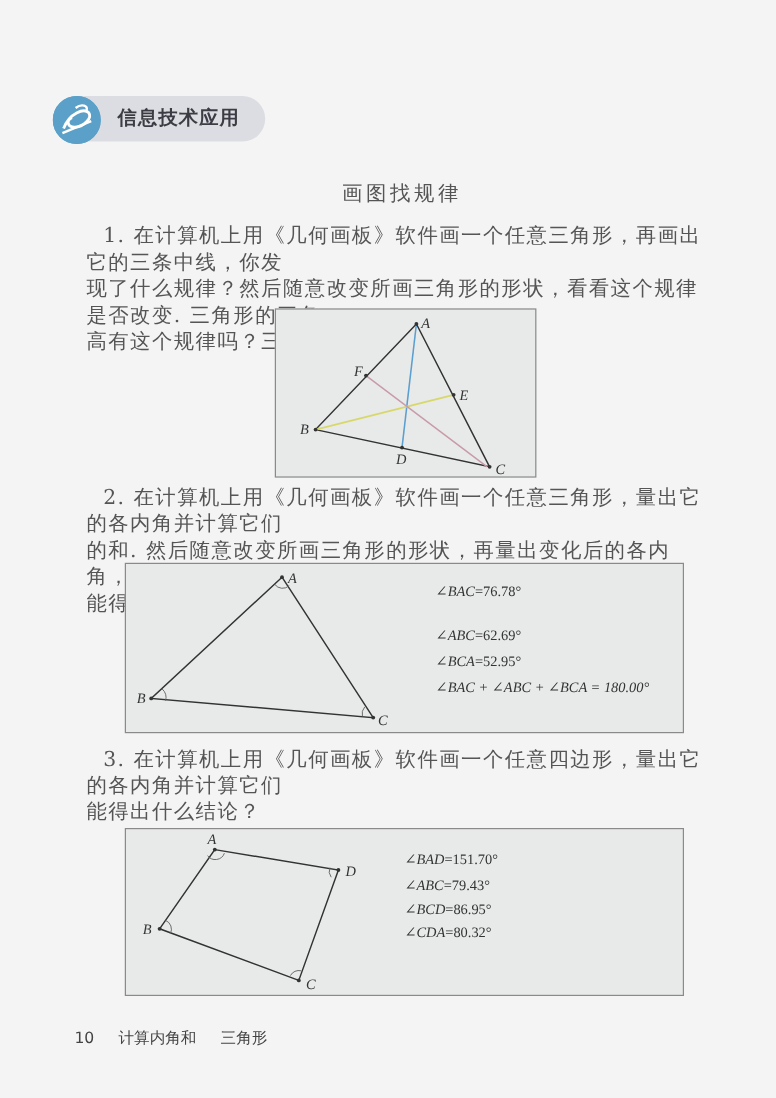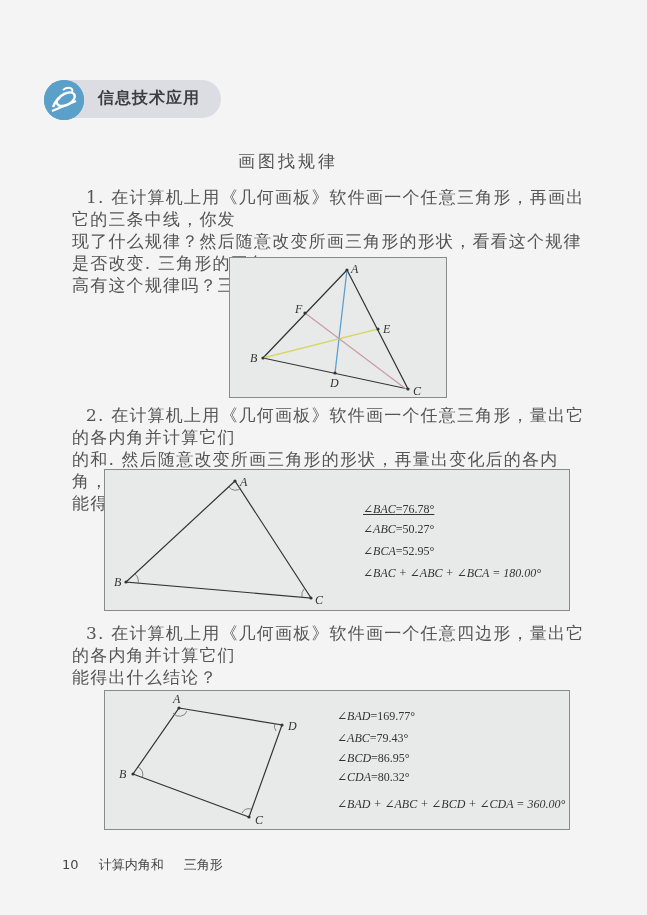--- a/index.html
+++ b/index.html
@@ -18,21 +18,21 @@
   .pill-icon {
     left:44px; top:80px; width:40px; height:40px; border-radius:50%;
     background:#5aa0c8;
   }
   .pill-text {
     left:98px; top:88px; font-family:"DejaVu Sans","Liberation Sans",sans-serif;
     font-size:16px; font-weight:bold; color:#3c3c44; letter-spacing:1px;
   }
   .title {
     left:0; width:576px; top:150px; text-align:center;
-    font-size:17px; color:#555; letter-spacing:3px;
+    font-size:17px; color:#555; letter-spacing:3px;padding-left:47px;
   }
   .para {
     left:72px; width:520px; font-size:17px; line-height:22px; color:#555;
     letter-spacing:1.2px;
   }
   .fig {
     background:#e8eaea; border:1.5px solid #8a8a8a; box-sizing:border-box;
   }
   .formula {
     font-family:"Liberation Serif","DejaVu Serif",serif;
@@ -101,22 +101,22 @@
     <path d="M124,17 A8,8 0 0 0 136,18" fill="none" stroke="#666" stroke-width="0.8"></path>
     <path d="M30,104 A10,10 0 0 1 33,114" fill="none" stroke="#666" stroke-width="0.8"></path>
     <path d="M199,119 A9,9 0 0 0 197,127" fill="none" stroke="#666" stroke-width="0.8"></path>
     <circle cx="130" cy="11" r="1.6" fill="#333"></circle>
     <circle cx="21" cy="112" r="1.6" fill="#333"></circle>
     <circle cx="206" cy="128" r="1.6" fill="#333"></circle>
     <text x="135" y="16">A</text>
     <text x="9" y="116">B</text>
     <text x="210" y="134">C</text>
   </svg>
-  <div class="abs formula" style="left:258px; top:32px;text-decoration:underline;">∠<i>BAC</i>=<span>76.78°</span></div>
-  <div class="abs formula" style="left:258px; top:52px;">∠<i>ABC</i>=<span>50.27°</span></div>
+  <div class="abs formula" style="left:258px; top:16px;">∠<i>BAC</i>=<span>76.78°</span></div>
+  <div class="abs formula" style="left:258px; top:52px;">∠<i>ABC</i>=<span>62.69°</span></div>
   <div class="abs formula" style="left:258px; top:74px;">∠<i>BCA</i>=<span>52.95°</span></div>
   <div class="abs formula" style="left:258px; top:96px; font-style:italic;">∠BAC + ∠ABC + ∠BCA = 180.00°</div>
 </div>
 
 <div class="abs para" style="top:622px;">
   <div style="text-indent:14px">3. 在计算机上用《几何画板》软件画一个任意四边形，量出它的各内角并计算它们</div>
   <div>能得出什么结论？</div>
 </div>
 
 <div class="abs fig" style="left:104px; top:690px; width:466px; height:140px;">
@@ -128,24 +128,23 @@
     <path d="M33,76 A8,8 0 0 1 37,87" fill="none" stroke="#666" stroke-width="0.8"></path>
     <circle cx="74" cy="17" r="1.6" fill="#333"></circle>
     <circle cx="177" cy="34" r="1.6" fill="#333"></circle>
     <circle cx="144" cy="126" r="1.6" fill="#333"></circle>
     <circle cx="28" cy="83" r="1.6" fill="#333"></circle>
     <text x="68" y="12">A</text>
     <text x="183" y="39">D</text>
     <text x="150" y="133">C</text>
     <text x="14" y="87">B</text>
   </svg>
-  <div class="abs formula" style="left:232px; top:18px;">∠<i>BAD</i>=<span>169.77°</span></div>
+  <div class="abs formula" style="left:232px; top:18px;">∠<i>BAD</i>=<span>151.70°</span></div>
   <div class="abs formula" style="left:232px; top:40px;">∠<i>ABC</i>=<span>79.43°</span></div>
   <div class="abs formula" style="left:232px; top:60px;">∠<i>BCD</i>=<span>86.95°</span></div>
   <div class="abs formula" style="left:232px; top:79px;">∠<i>CDA</i>=<span>80.32°</span></div>
-  <div class="abs formula" style="left:232px; top:106px; font-style:italic;">∠BAD + ∠ABC + ∠BCD + ∠CDA = 360.00°</div>
 </div>
 
 <div class="abs footer">
   <span>10</span>
   <span>计算内角和</span>
   <span>三角形</span>
 </div>
 
 </body></html>

